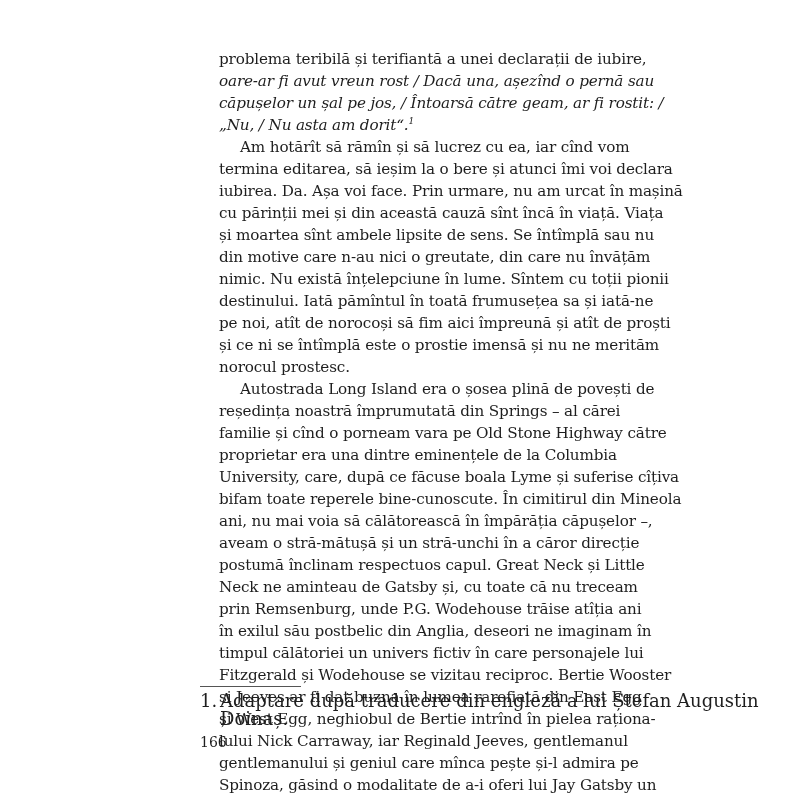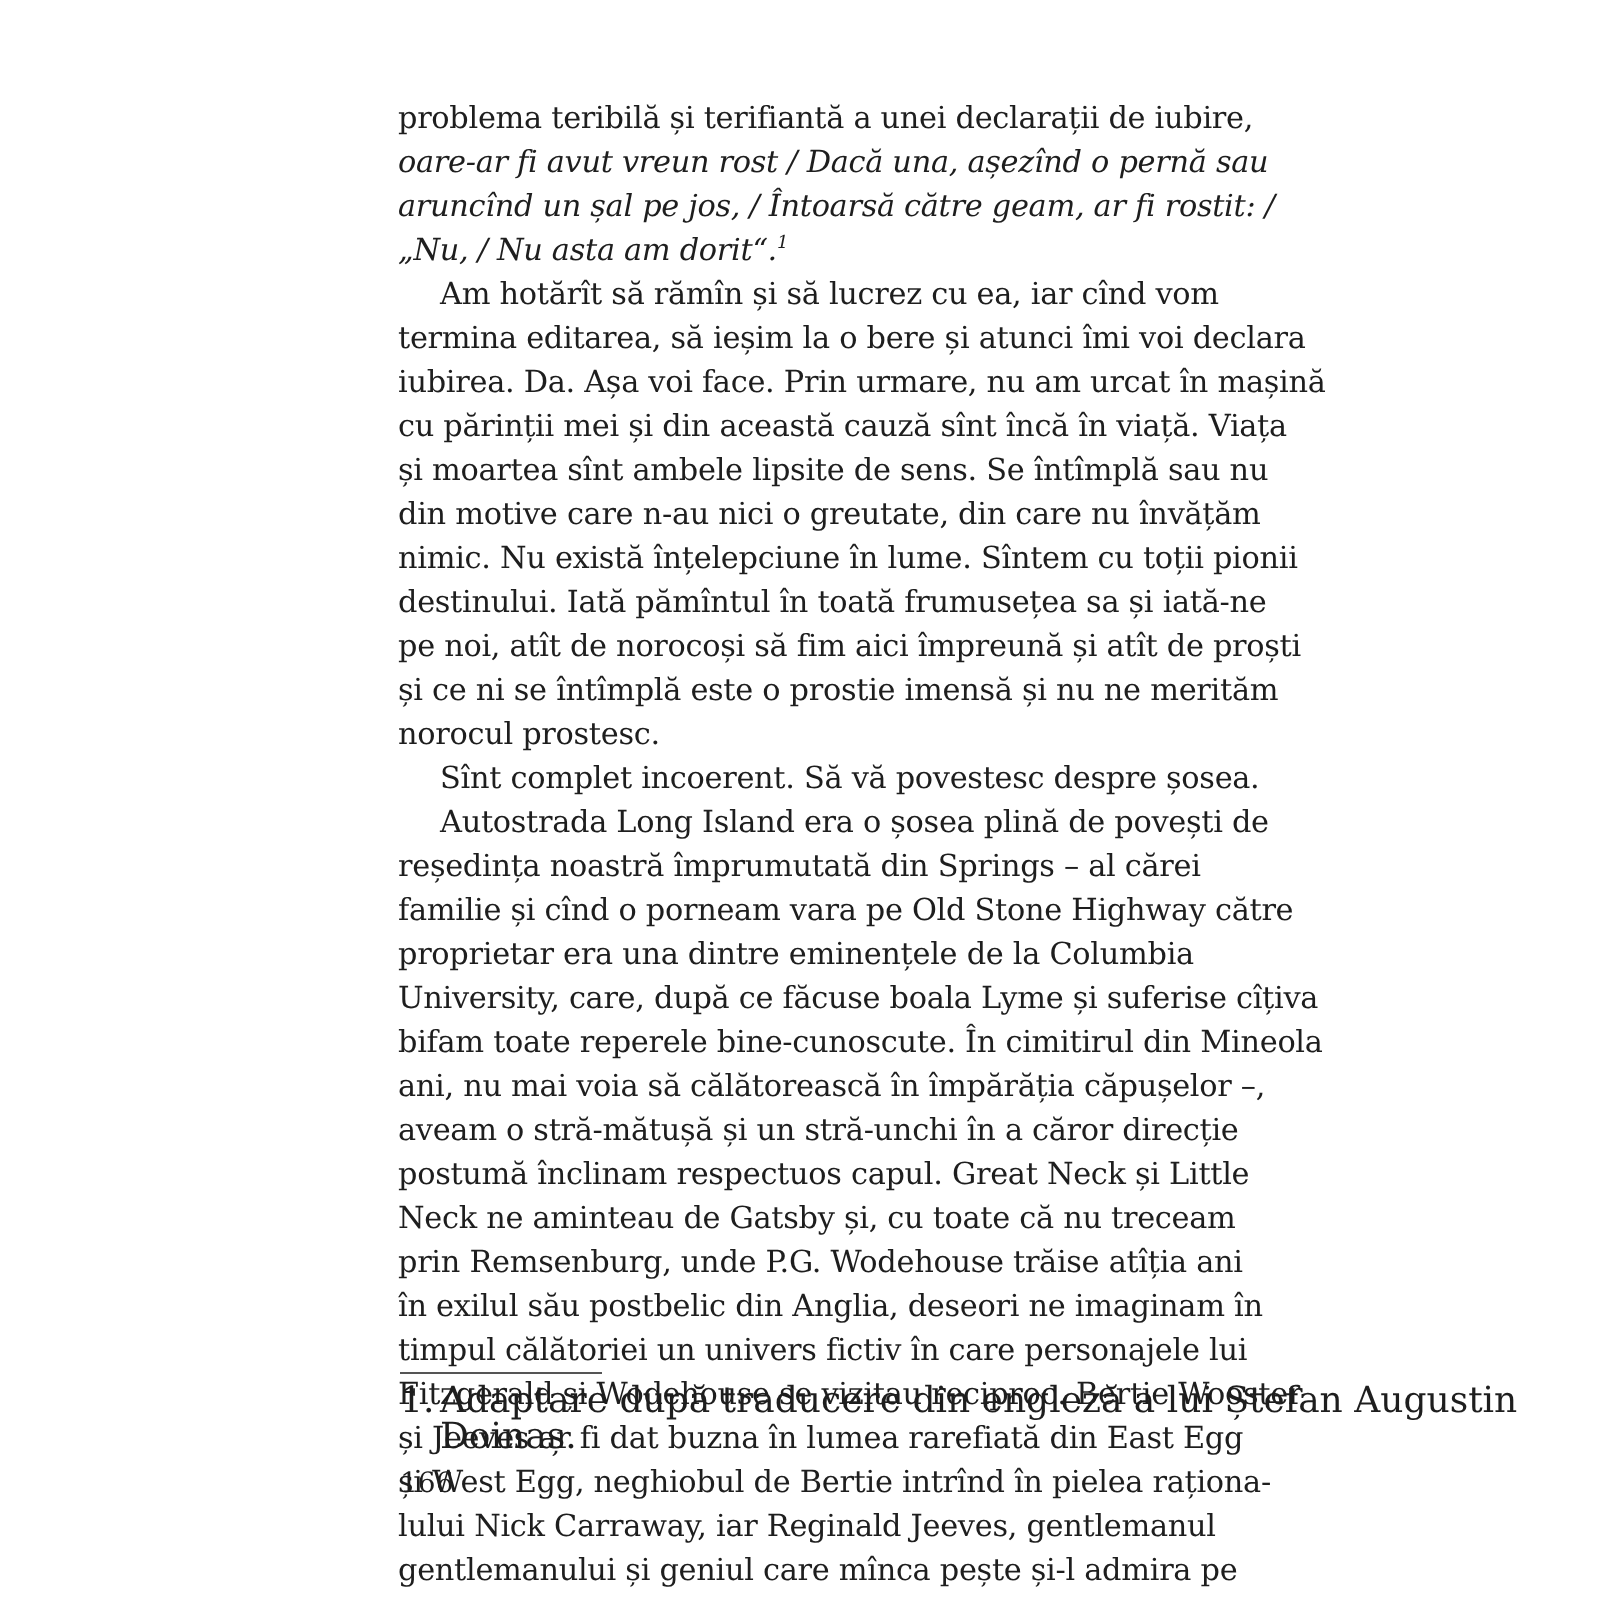--- a/index.html
+++ b/index.html
@@ -9,21 +9,21 @@
     background: #ffffff;
   }
   .text-block {
     position: absolute; left: 199px; top: 48px; width: 392px;
     font-family: "DejaVu Serif", "Liberation Serif", serif;
     font-size: 15.2px; line-height: 22px; color: #1e1e1e;
     letter-spacing: -0.15px;
   }
   .line {
     display: block; height: 22px; white-space: nowrap;
-    text-align: justify; text-align-last: justify;
+    text-align: justify; text-align-last: justify; margin-left: 20px;
   }
   .line.last { text-align-last: left; }
   .line.indent { padding-left: 21px; }
   .it { font-style: italic; }
   sup.fnref { font-size: 9px; vertical-align: 6px; line-height: 0; }
   .footnote-rule {
     position: absolute; left: 200px; top: 686px; width: 101px; height: 1px;
     background: #555;
   }
   .footnote {
@@ -40,34 +40,33 @@
     font-size: 14px; color: #1e1e1e;
   }
 </style>
 </head>
 <body>
 
 <div class="page">
   <div class="text-block" id="text-block">
       <span class="line">problema teribilă și terifiantă a unei declarații de iubire,</span>
       <span class="line it">oare-ar fi avut vreun rost / Dacă una, așezînd o pernă sau</span>
-      <span class="line it">aruncînd un șal pe jos, / Întoarsă către geam, ar fi rostit: /</span>
+      <span class="line it">căpușelor un șal pe jos, / Întoarsă către geam, ar fi rostit: /</span>
       <span class="line it last">„Nu, / Nu asta am dorit“.<sup class="fnref">1</sup></span>
       <span class="line indent">Am hotărît să rămîn și să lucrez cu ea, iar cînd vom</span>
       <span class="line">termina editarea, să ieșim la o bere și atunci îmi voi declara</span>
       <span class="line">iubirea. Da. Așa voi face. Prin urmare, nu am urcat în mașină</span>
       <span class="line">cu părinții mei și din această cauză sînt încă în viață. Viața</span>
       <span class="line">și moartea sînt ambele lipsite de sens. Se întîmplă sau nu</span>
       <span class="line">din motive care n-au nici o greutate, din care nu învățăm</span>
       <span class="line">nimic. Nu există înțelepciune în lume. Sîntem cu toții pionii</span>
       <span class="line">destinului. Iată pămîntul în toată frumusețea sa și iată-ne</span>
       <span class="line">pe noi, atît de norocoși să fim aici împreună și atît de proști</span>
       <span class="line">și ce ni se întîmplă este o prostie imensă și nu ne merităm</span>
       <span class="line last">norocul prostesc.</span>
-      <span class="line indent last">Sînt complet incoerent. Să vă povestesc despre șosea.</span>
       <span class="line indent">Autostrada Long Island era o șosea plină de povești de</span>
       <span class="line">reședința noastră împrumutată din Springs – al cărei</span>
       <span class="line">familie și cînd o porneam vara pe Old Stone Highway către</span>
       <span class="line">proprietar era una dintre eminențele de la Columbia</span>
       <span class="line">University, care, după ce făcuse boala Lyme și suferise cîțiva</span>
       <span class="line">bifam toate reperele bine-cunoscute. În cimitirul din Mineola</span>
       <span class="line">ani, nu mai voia să călătorească în împărăția căpușelor –,</span>
       <span class="line">aveam o stră-mătușă și un stră-unchi în a căror direcție</span>
       <span class="line">postumă înclinam respectuos capul. Great Neck și Little</span>
       <span class="line">Neck ne aminteau de Gatsby și, cu toate că nu treceam</span>

